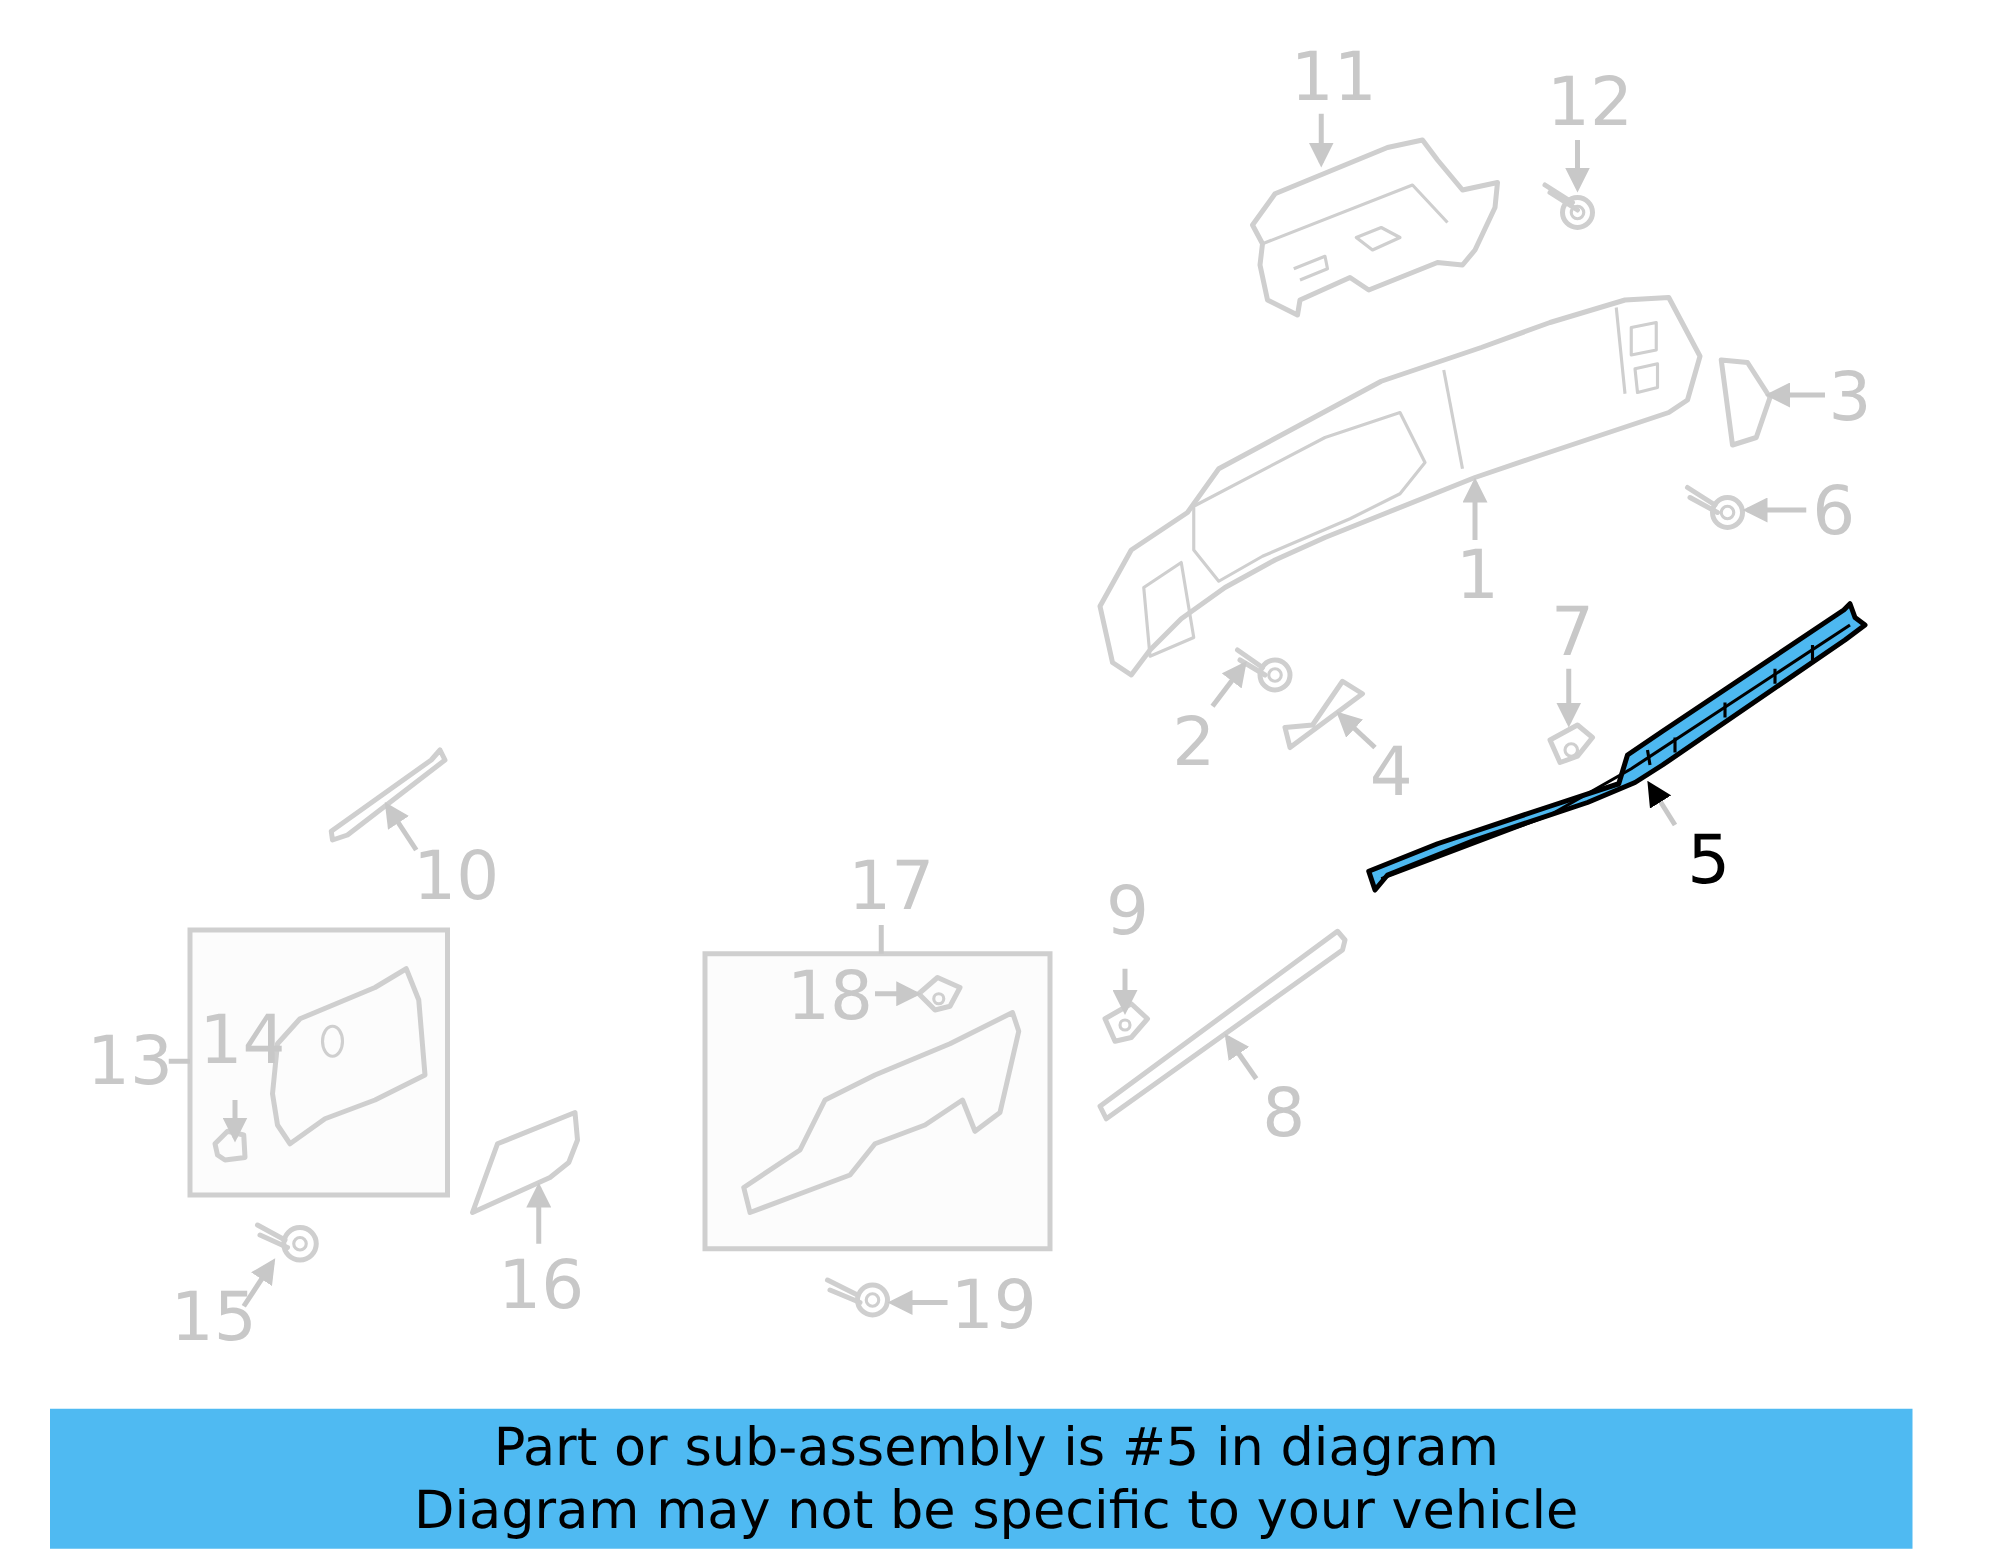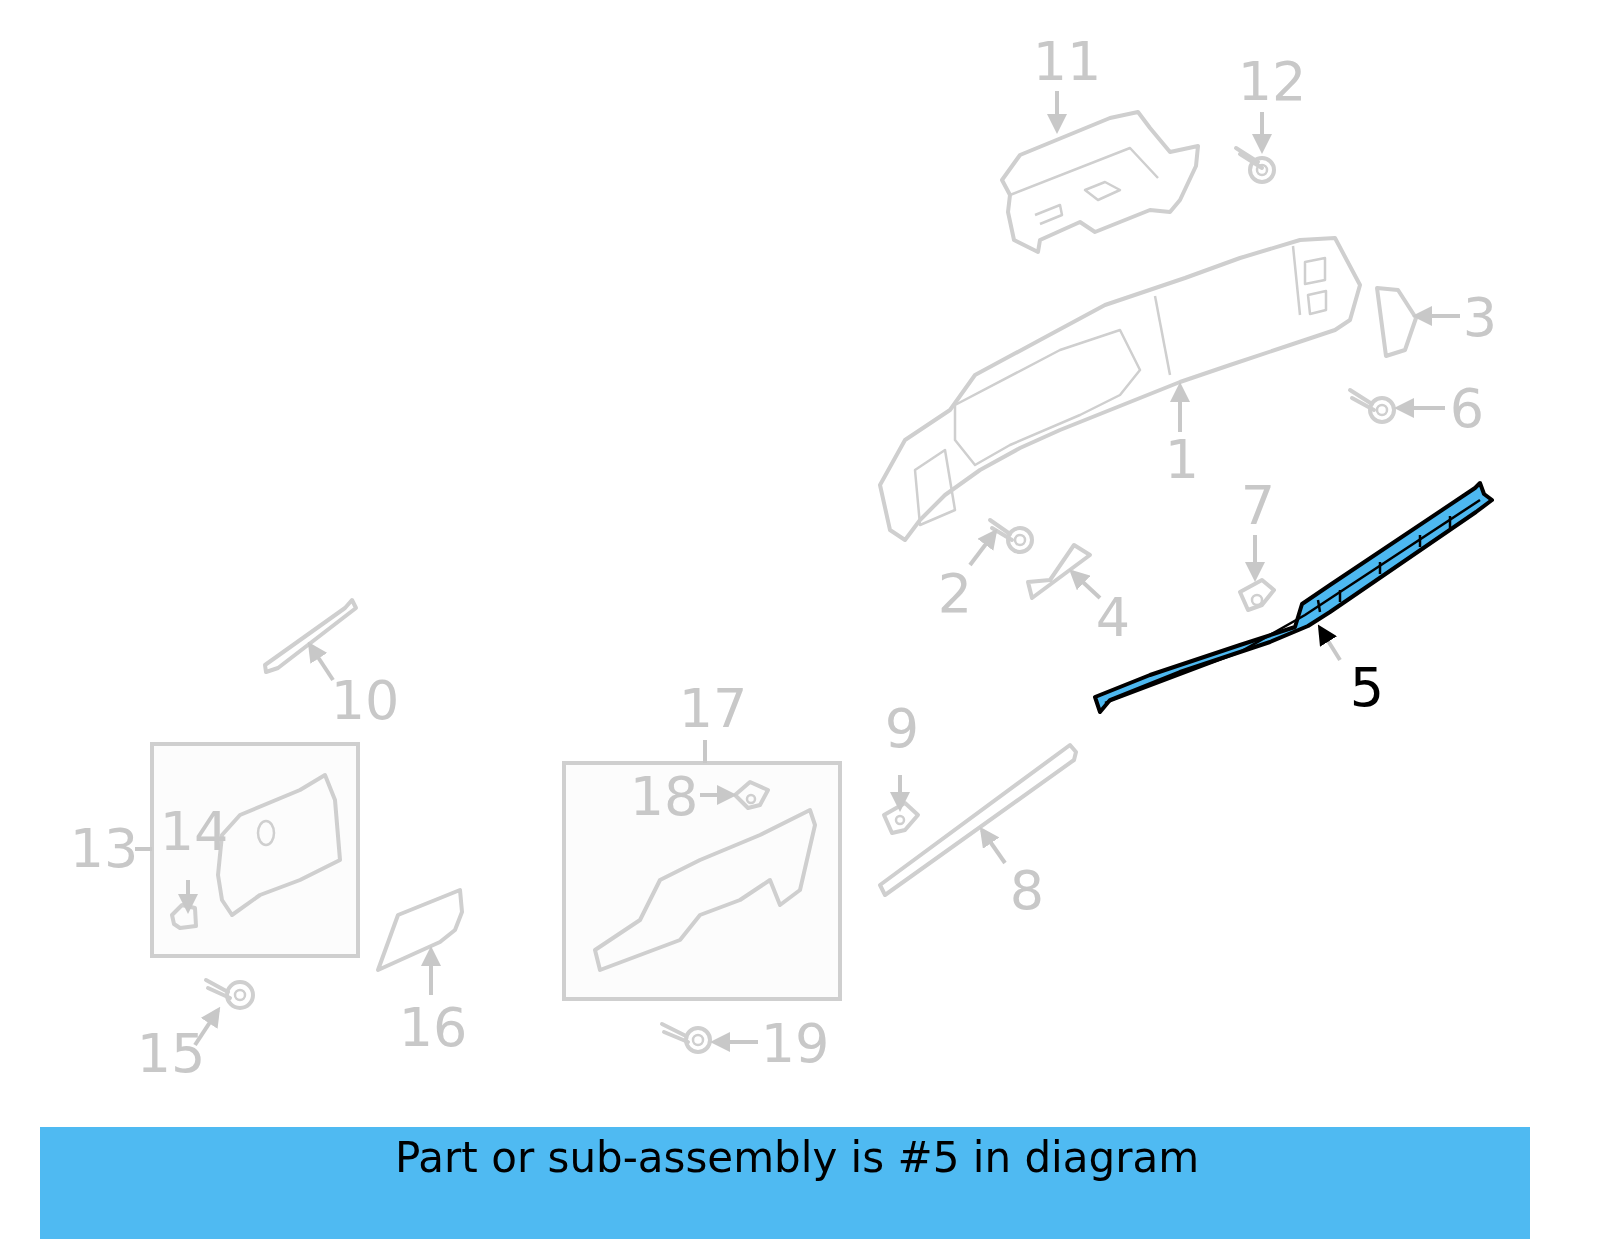--- a/index.html
+++ b/index.html
@@ -167,13 +167,14 @@
   <text class="lbl" x="194" y="850" text-anchor="middle">14</text>
   <text class="lbl" x="171" y="1072" text-anchor="middle">15</text>
   <text class="lbl" x="433" y="1046" text-anchor="middle">16</text>
   <text class="lbl" x="713" y="727" text-anchor="middle">17</text>
   <text class="lbl" x="664" y="815" text-anchor="middle">18</text>
   <text class="lbl" x="795" y="1062" text-anchor="middle">19</text>
 </svg>
 
 <div id="banner">
   <div>Part or sub-assembly is #5 in diagram</div>
+  <div>Diagram may not be specific to your vehicle</div>
 </div>
 
 </body></html>

